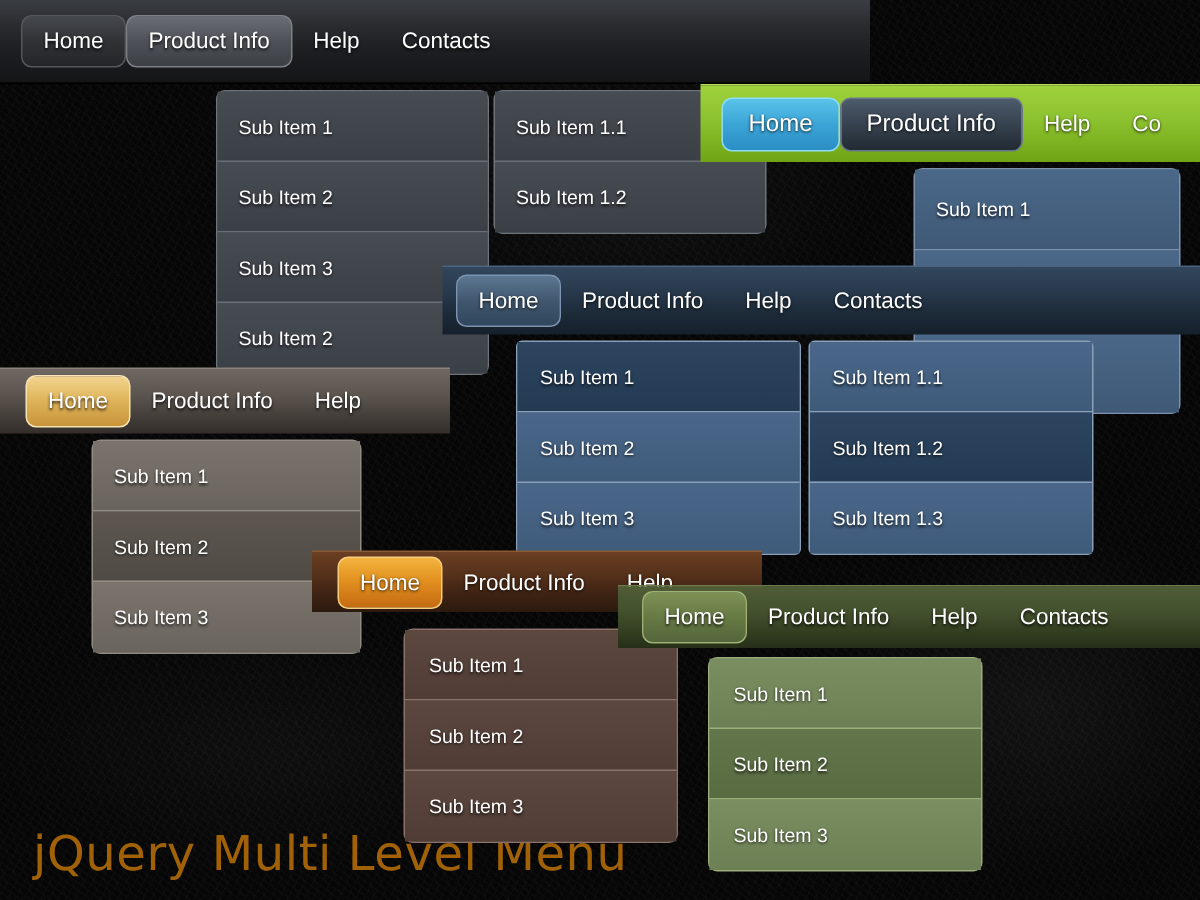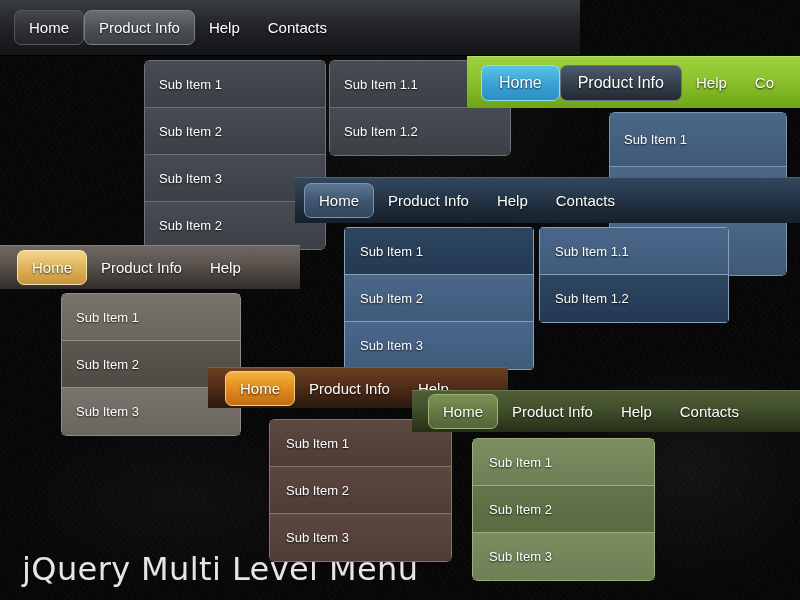--- a/index.html
+++ b/index.html
@@ -191,21 +191,21 @@
     background:linear-gradient(180deg,#7b8e61 0%,#6d8055 100%);
   }
   #w-green .sitem.hl{
     background:linear-gradient(180deg,#63764b 0%,#586b41 100%);
   }
   #w-green .sitem:last-child{border-bottom:none;}
 
   
   #watermark{
     position:absolute;left:22px;top:550px;z-index:5;
-    color:#e5e5e5;font-size:32px;letter-spacing:.4px;
+    color:#a16207;font-size:32px;letter-spacing:.4px;
     font-family:"DejaVu Sans",sans-serif;
     white-space:nowrap;
   }
 </style>
 </head>
 <body>
 
 <div id="backdrop"></div>
 <div id="noise"></div>
 
@@ -254,20 +254,21 @@
   </div>
   <div class="subwrap">
     <div class="sub" id="bl-s1">
       <div class="sitem hl">Sub Item 1</div>
       <div class="sitem">Sub Item 2</div>
       <div class="sitem">Sub Item 3</div>
     </div>
     <div class="sub" id="bl-s2">
       <div class="sitem">Sub Item 1.1</div>
       <div class="sitem hl">Sub Item 1.2</div>
+      <div class="sitem">Sub Item 1.3</div>
     </div>
   </div>
 </div>
 
 <div class="widget" id="w-tan">
   <div class="bar">
     <span class="mi active">Home</span>
     <span class="mi">Product Info</span>
     <span class="mi">Help</span>
   </div>

